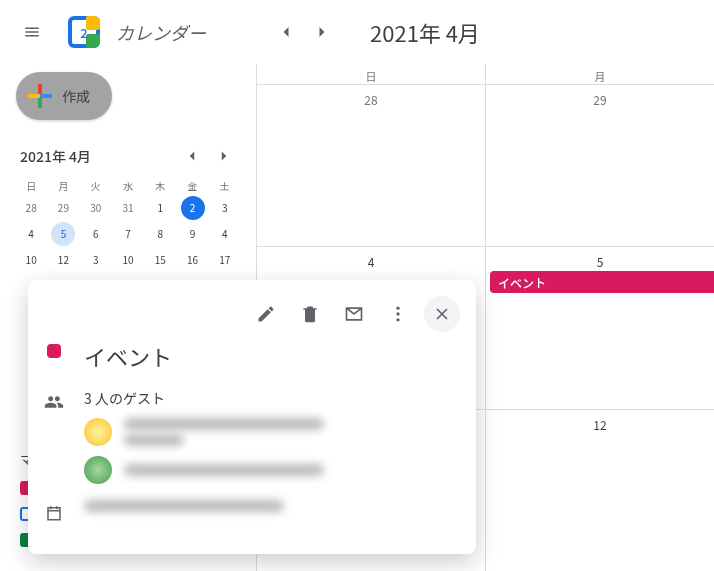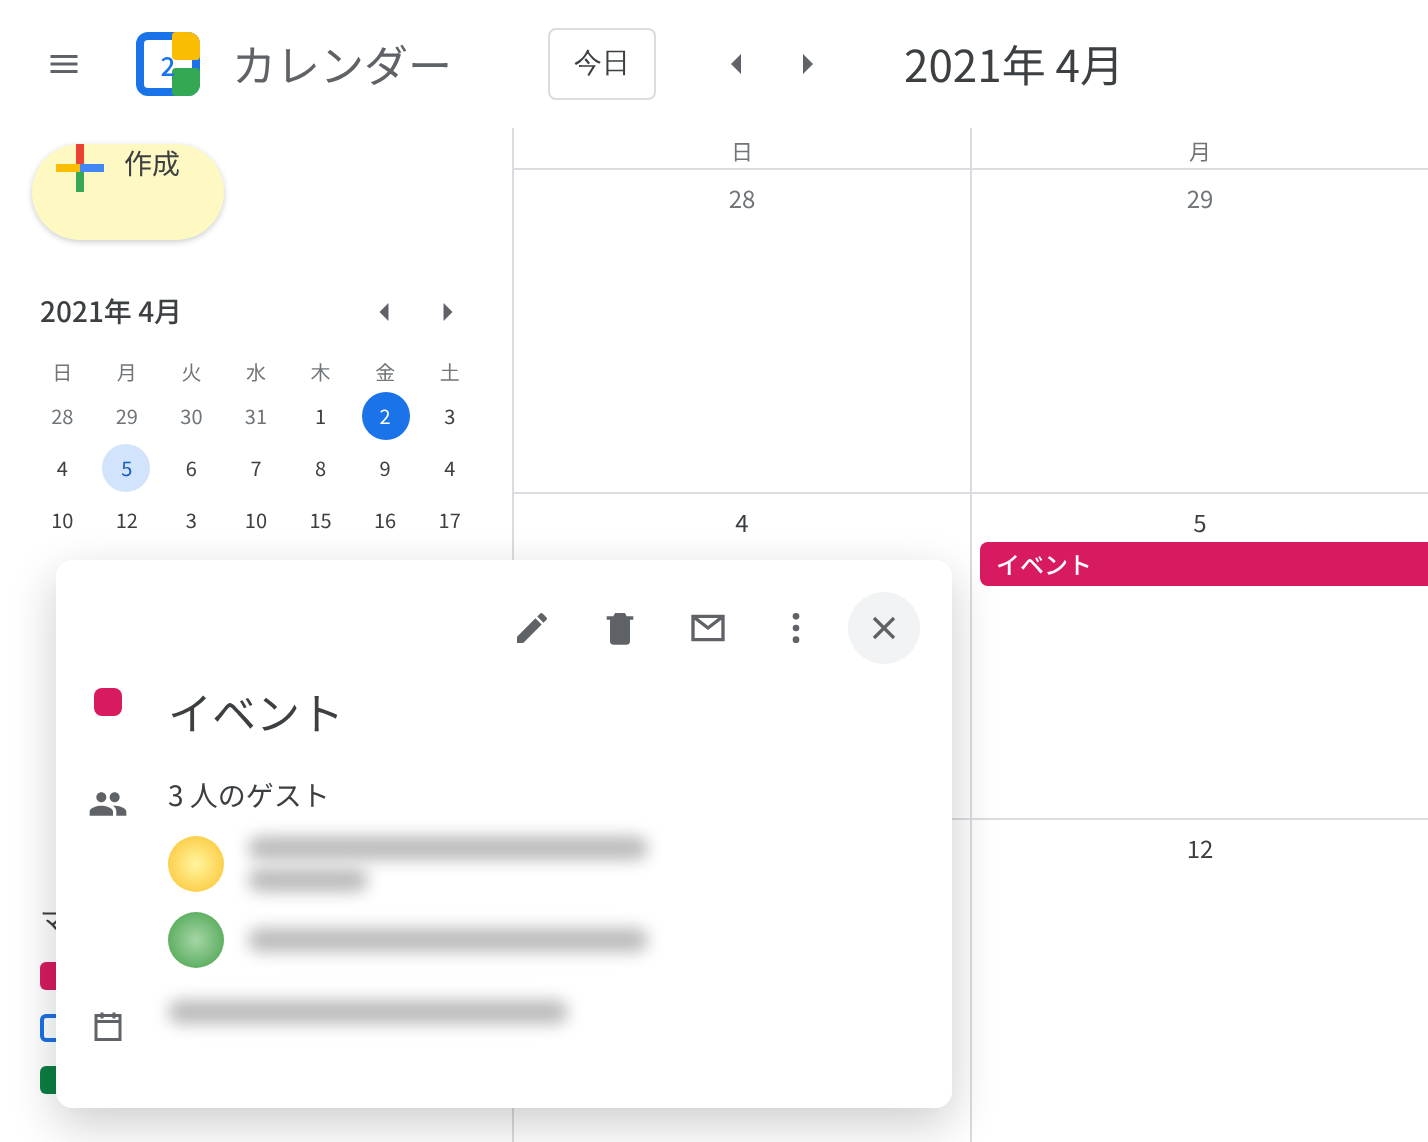--- a/index.html
+++ b/index.html
@@ -5,29 +5,29 @@
 * { box-sizing: border-box; margin: 0; padding: 0; }
 body { font-family: "Google Sans", "Noto Sans JP", Arial, sans-serif; color: #3c4043; background: #fff; width: 714px; height: 571px; overflow: hidden; position: relative; }
 .header { display: flex; align-items: center; height: 64px; padding: 0 8px; gap: 8px; }
 .menu-icon { width: 48px; height: 48px; display: flex; align-items: center; justify-content: center; cursor: pointer; border-radius: 50%; }
 .menu-icon svg { width: 18px; height: 18px; }
 .logo { width: 40px; height: 40px; display: flex; align-items: center; justify-content: center; position: relative; }
 .logo-box { width: 32px; height: 32px; border: 4px solid #1a73e8; border-radius: 6px; position: relative; background: #fff; display: flex; align-items: center; justify-content: center; }
 .logo-box::before { content: ""; position: absolute; right: -4px; top: -4px; width: 14px; height: 14px; background: #fbbc04; border-radius: 2px 6px 2px 2px; }
 .logo-box::after { content: ""; position: absolute; right: -4px; bottom: -4px; width: 14px; height: 14px; background: #34a853; border-radius: 2px 2px 6px 2px; }
 .logo-num { position: relative; z-index: 2; font-size: 13px; font-weight: 500; color: #1a73e8; }
-.app-title { font-size: 22px; color: #5f6368; margin-left: 4px; margin-right: 40px; }
+.app-title { font-size: 18px; color: #5f6368; margin-left: 4px; margin-right: 40px; font-style: italic; }
 .today-btn { border: 1px solid #dadce0; background: #fff; border-radius: 4px; height: 36px; padding: 0 12px; font-size: 14px; color: #3c4043; cursor: pointer; }
 .nav-arrows { display: flex; gap: 4px; margin-left: 16px; }
 .nav-arrow { width: 32px; height: 32px; display: flex; align-items: center; justify-content: center; border-radius: 50%; cursor: pointer; color: #5f6368; }
 .nav-arrow svg { width: 20px; height: 20px; }
 .current-month { font-size: 22px; color: #3c4043; margin-left: 24px; }
 .content { display: flex; height: calc(100% - 64px); }
 .sidebar { width: 256px; padding: 8px 16px; }
-.create-btn { display: inline-flex; gap: 10px; height: 48px; padding: 0 22px 0 12px; border-radius: 24px; box-shadow: 0 1px 3px rgba(0,0,0,0.2); background: #fef9c3; cursor: pointer; }
+.create-btn { display: inline-flex; align-items: center; gap: 10px; height: 48px; padding: 0 22px 0 12px; border-radius: 24px; box-shadow: 0 1px 3px rgba(0,0,0,0.2); background: #a3a3a3; cursor: pointer; }
 .plus-icon { width: 24px; height: 24px; position: relative; }
 .plus-icon::before, .plus-icon::after { content: ""; position: absolute; background: #ea4335; }
 .plus-icon::before { left: 10px; top: 0; width: 4px; height: 24px; background: linear-gradient(#ea4335 50%, #34a853 50%); }
 .plus-icon::after { top: 10px; left: 0; height: 4px; width: 24px; background: linear-gradient(90deg, #fbbc04 50%, #4285f4 50%); }
 .create-label { font-size: 14px; color: #3c4043; }
 .mini-cal { margin-top: 24px; }
 .mini-header { display: flex; align-items: center; justify-content: space-between; padding: 0 4px 8px; }
 .mini-title { font-size: 14px; color: #3c4043; font-weight: 500; }
 .mini-nav { display: flex; gap: 8px; }
 .mini-nav .nav-arrow { width: 24px; height: 24px; }
@@ -84,21 +84,20 @@
     <svg viewBox="0 0 24 24">
         <path fill="#5f6368" d="M3 6h18v2H3zm0 5h18v2H3zm0 5h18v2H3z"></path>
       </svg>
   </div>
   <div class="logo">
     <div class="logo-box">
         <span class="logo-num">2</span>
       </div>
   </div>
   <div class="app-title">カレンダー</div>
-  <button class="today-btn">今日</button>
   <div class="nav-arrows">
     <div class="nav-arrow">
         <svg viewBox="0 0 24 24">
           <path fill="#5f6368" d="M15 6l-6 6 6 6"></path>
         </svg>
       </div>
     <div class="nav-arrow">
         <svg viewBox="0 0 24 24">
           <path fill="#5f6368" d="M9 6l6 6-6 6"></path>
         </svg>

